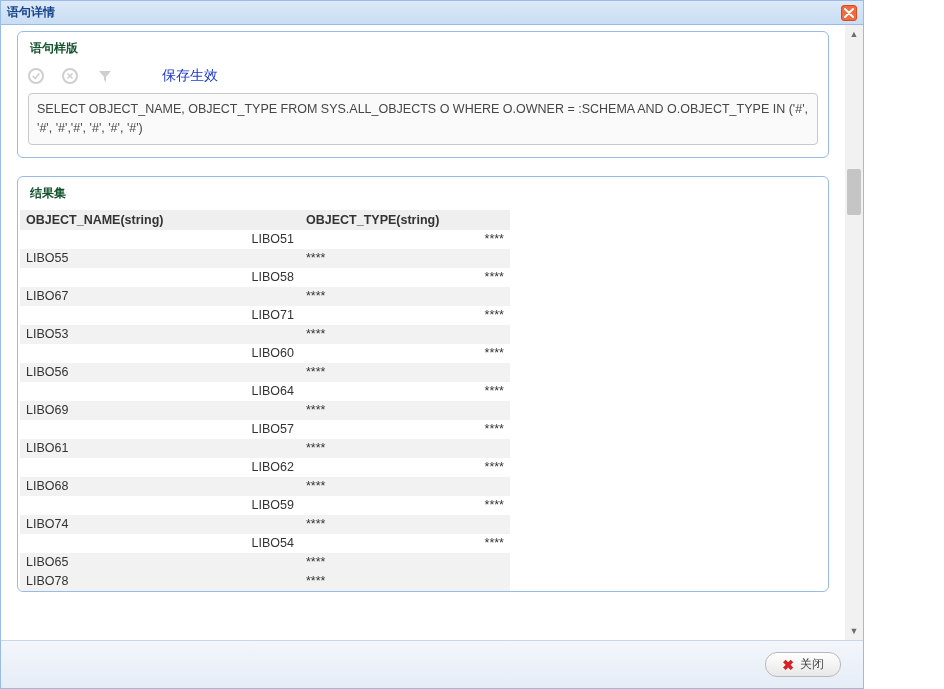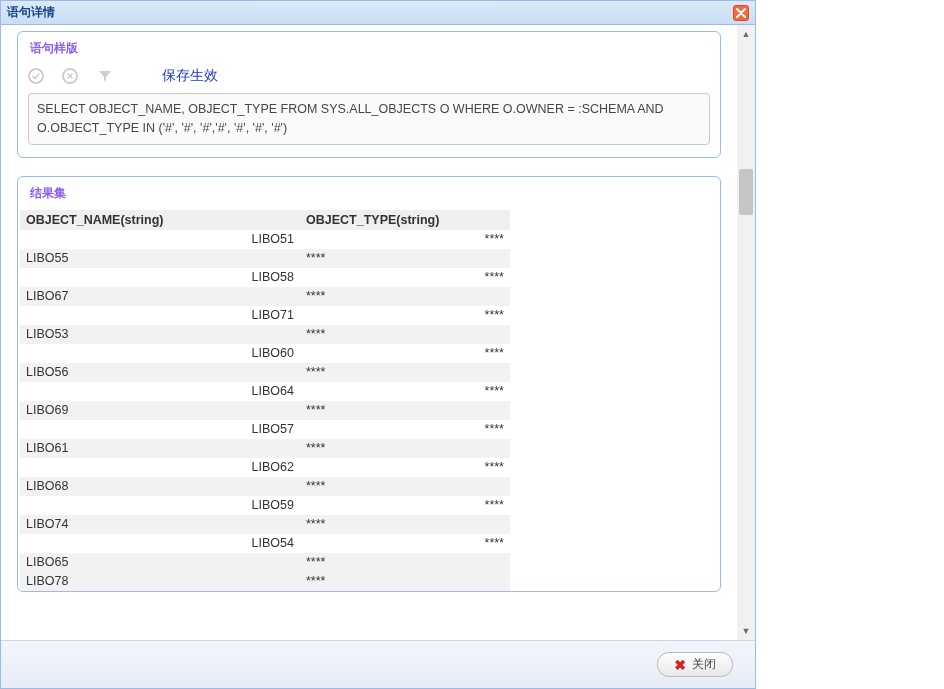--- a/index.html
+++ b/index.html
@@ -5,21 +5,21 @@
   * { box-sizing: border-box; }
   html, body {
     margin: 0; padding: 0;
     font-family: "Microsoft YaHei", "SimSun", Arial, sans-serif;
     font-size: 12px;
     background: #fff;
     width: 944px; height: 689px;
     overflow: hidden;
   }
   .window {
-    width: 756px; height: 689px;
+    width: 864px; height: 689px;
     background: #fff;
     position: relative;
     border: 1px solid #99bbe8;
   }
   .titlebar {
     height: 24px;
     background: linear-gradient(#dce9f7, #c9ddf3);
     border-bottom: 1px solid #99bbe8;
     display: flex; align-items: center;
     padding: 0 6px;
@@ -79,21 +79,21 @@
 
   .panel {
     border: 1px solid #99bbe8;
     border-radius: 6px;
     background: #fff;
     margin-bottom: 18px;
   }
   .panel-header {
     margin: 0;
     padding: 8px 12px 6px 12px;
-    color: #8b5cf6;
+    color: #14532d;
     font-weight: bold;
     font-size: 12px;
   }
   .toolbar {
     display: flex; align-items: center;
     gap: 18px;
     padding: 4px 10px 8px 10px;
   }
   .tb-icon {
     width: 18px; height: 18px;

